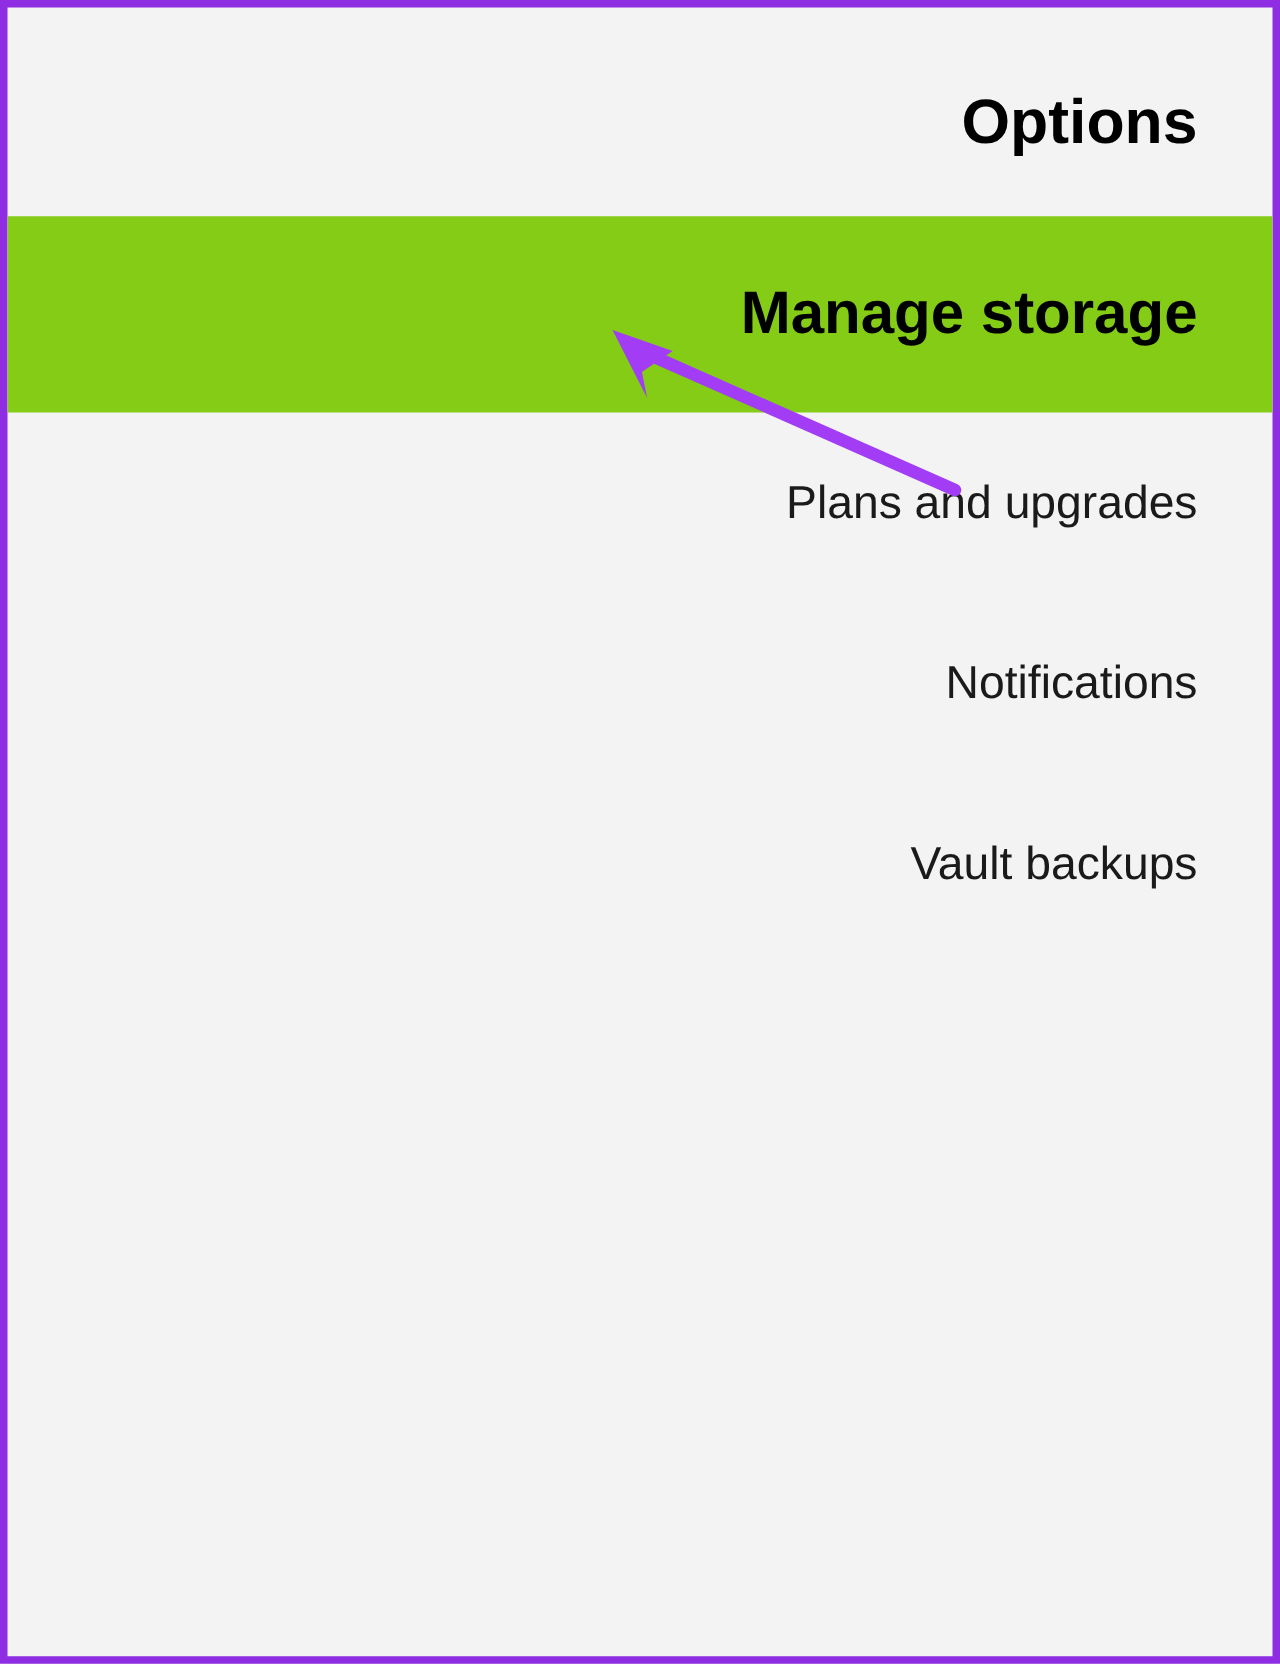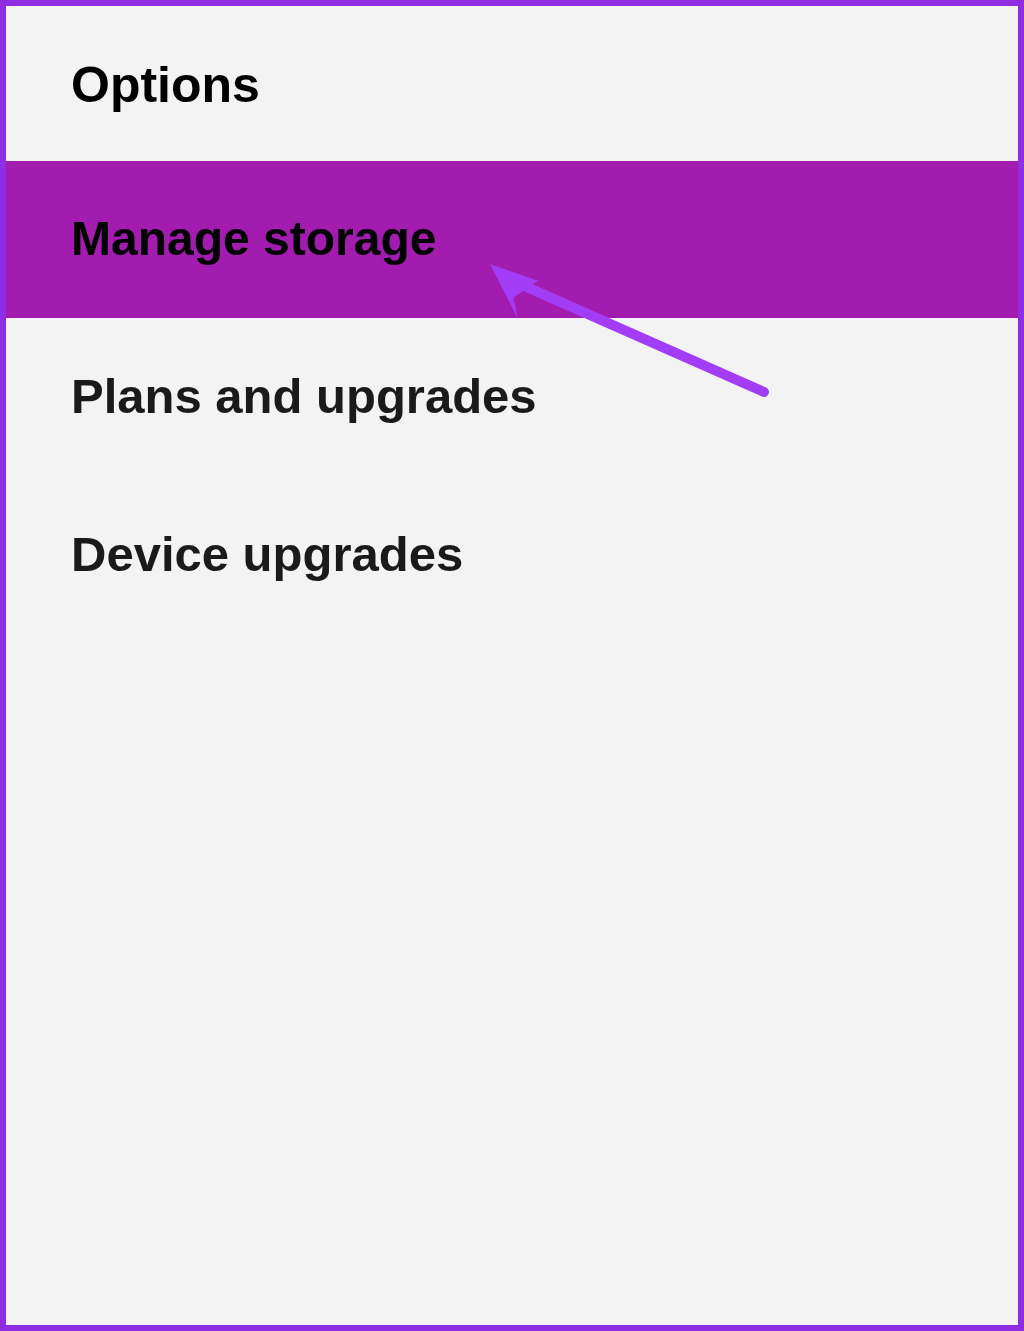--- a/index.html
+++ b/index.html
@@ -19,40 +19,41 @@
       height: 1331px;
       border: 6px solid #8e2de2;
       background: #f3f3f3;
       position: relative;
       overflow: hidden;
     }
     .menu-list {
       display: flex;
       flex-direction: column;
       width: 100%;
-      padding-top: 4px;
+      padding-top: 16px;
+      text-align: right;
     }
     .menu-item {
       padding: 52px 60px 52px 65px;
-      font-size: 49px;
+      font-size: 37px;
       color: #1a1a1a;
-      font-weight: 700;
+      font-weight: 400;
       cursor: pointer;
       line-height: 1.1;
     }
     .menu-item.header {
       font-weight: 700;
       font-size: 50px;
       padding-top: 48px;
       padding-bottom: 48px;
       color: #000;
       cursor: default;
     }
     .menu-item.selected {
-      background: #a21caf;
+      background: #84cc16;
       font-weight: 700;
       font-size: 48px;
       color: #000;
     }
     .arrow-annotation {
       position: absolute;
       top: 256px;
       left: 478px;
       width: 290px;
       height: 140px;
@@ -67,22 +68,23 @@
 
     <div class="menu-item header">Options</div>
 
     <div class="menu-item selected">Manage storage</div>
 
     <div class="menu-item">Plans and upgrades</div>
 
 
 
 
+    <div class="menu-item">Notifications</div>
 
-    <div class="menu-item">Device upgrades</div>
+    <div class="menu-item">Vault backups</div>
   </div>
 
   <svg class="arrow-annotation" viewBox="0 0 290 140">
     <defs>
       <marker id="arrowhead" markerWidth="10" markerHeight="10" refX="2" refY="5" orient="auto">
         <polygon points="0 0, 10 5, 0 10" fill="#a23df5"></polygon>
       </marker>
     </defs>
 
     <line x1="280" y1="130" x2="20" y2="15" stroke="#a23df5" stroke-width="10" stroke-linecap="round"></line>

